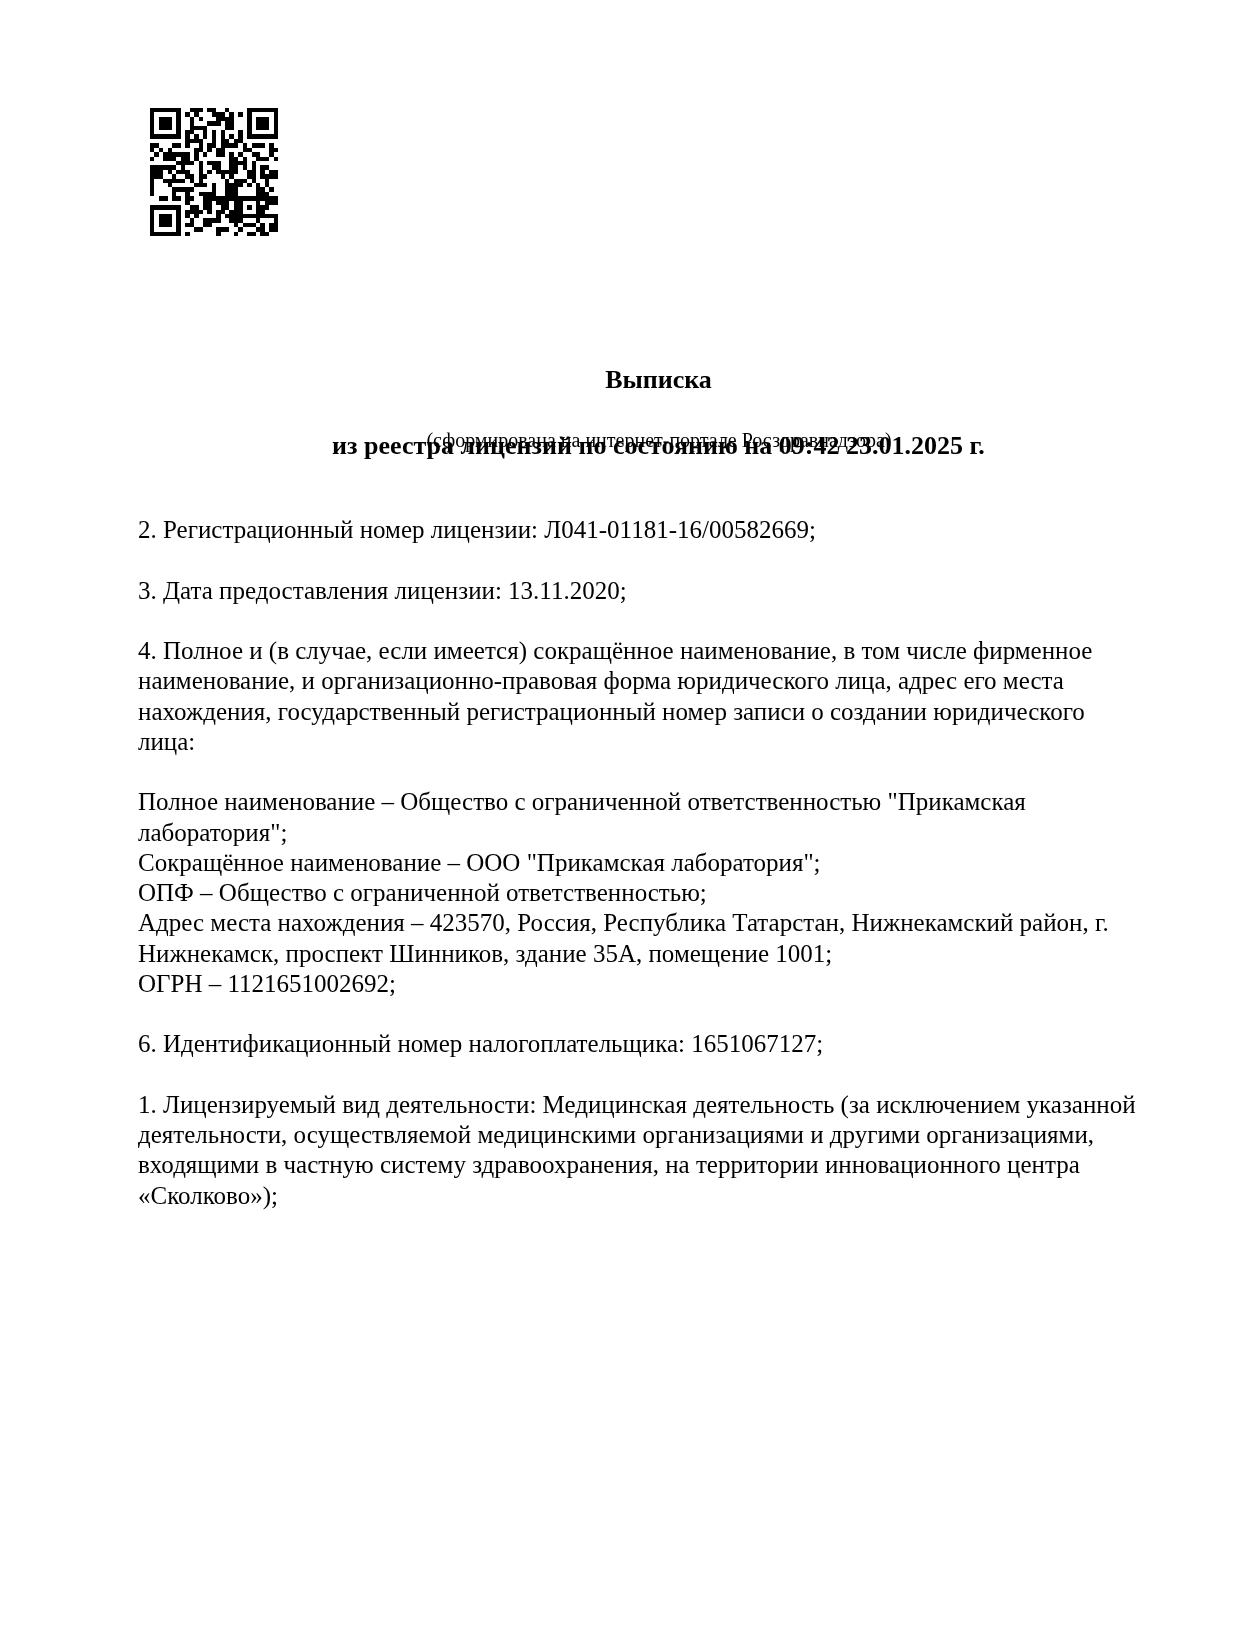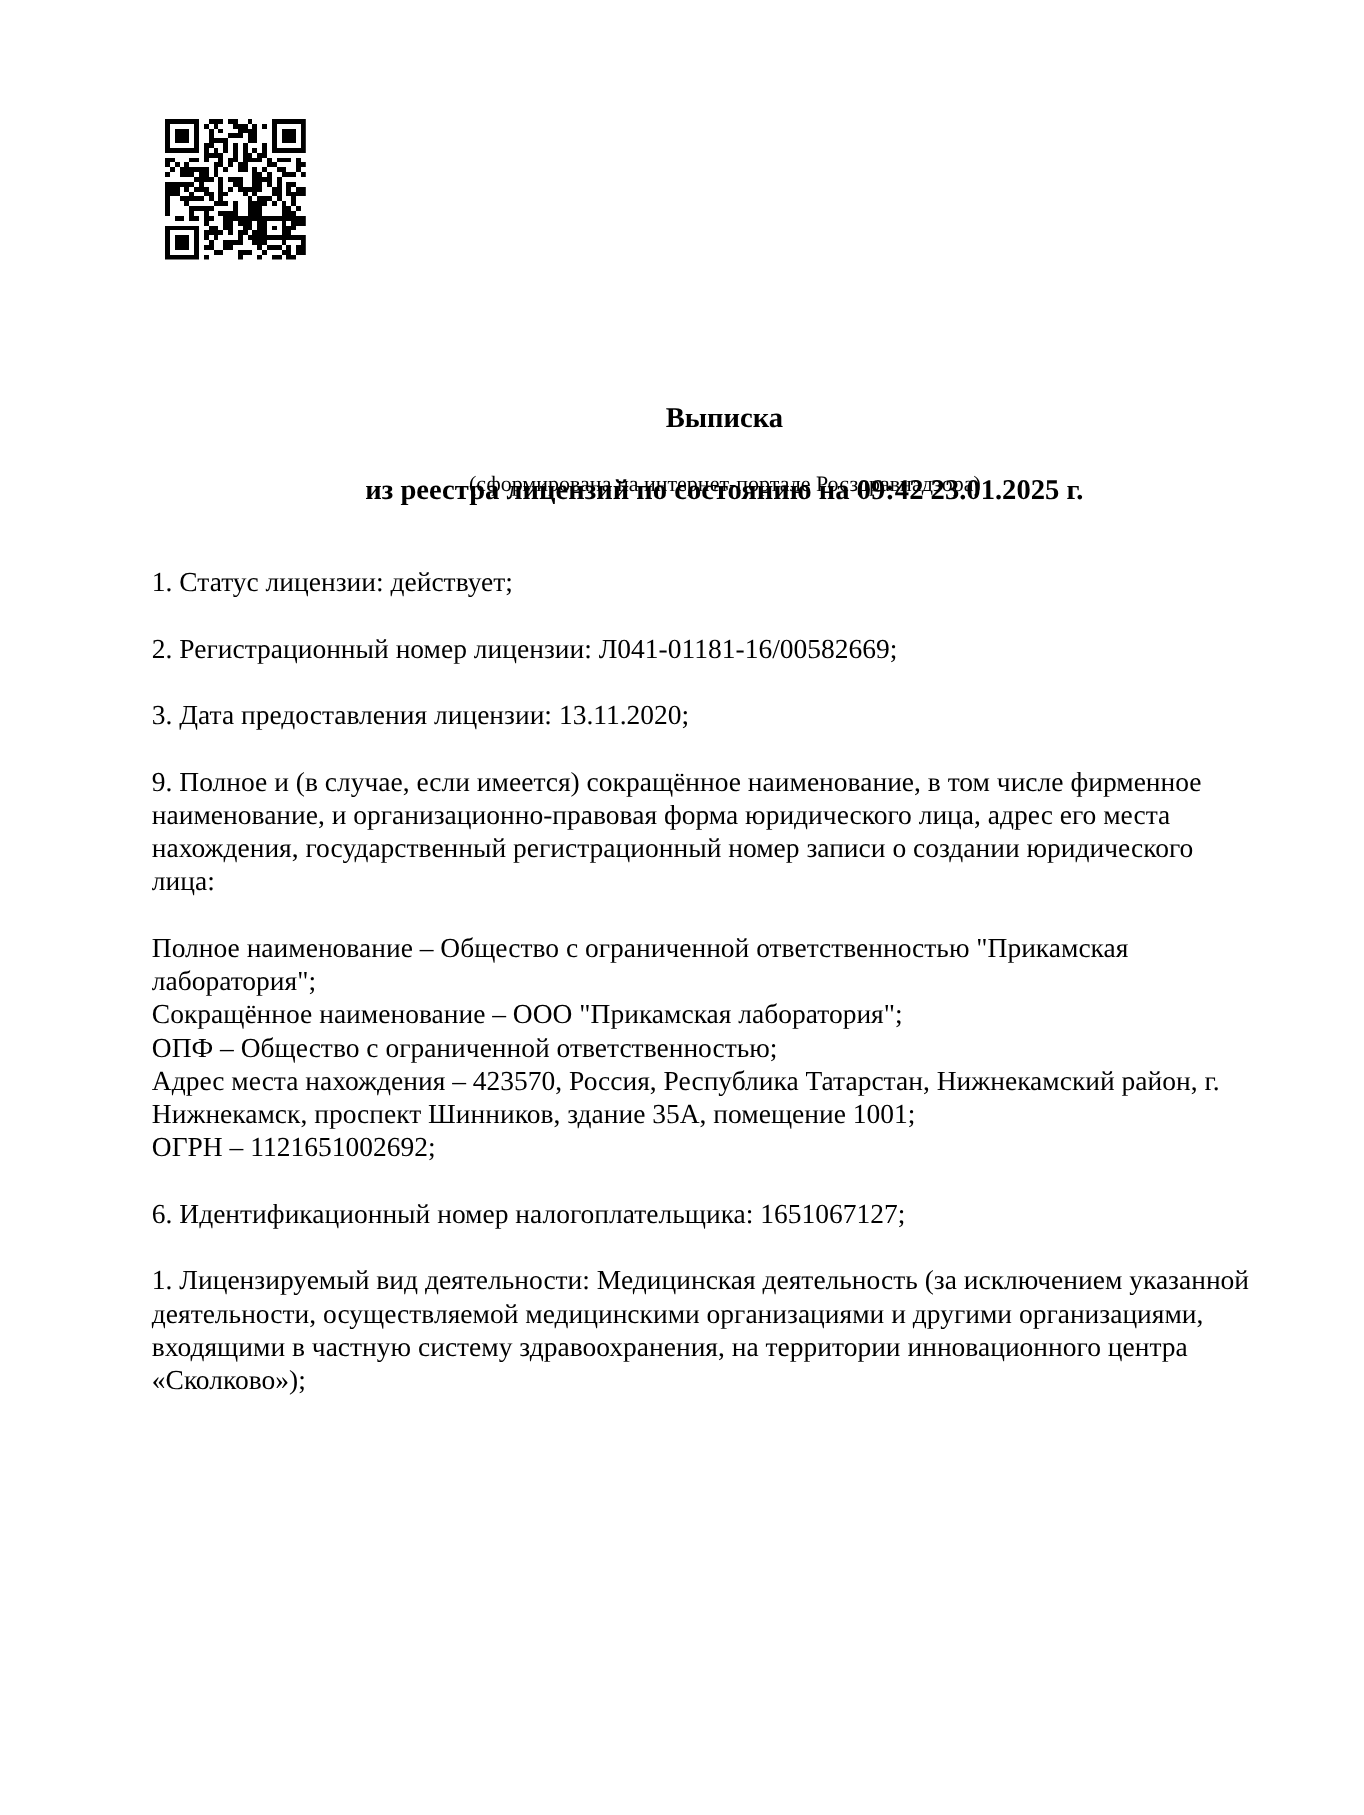--- a/index.html
+++ b/index.html
@@ -501,24 +501,23 @@
     </svg>
 
   <div class="title">
     <div>Выписка</div>
     <div>из реестра лицензий по состоянию на 09:42 23.01.2025 г.</div>
   </div>
 
   <div class="subtitle">(сформирована на интернет-портале Росздравнадзора)</div>
 
   <div class="content">
-    <p class="para">1. Статус лицензии: действует;</p>
     <p class="para">2. Регистрационный номер лицензии: Л041-01181-16/00582669;</p>
     <p class="para">3. Дата предоставления лицензии: 13.11.2020;</p>
-    <p class="para">9. Полное и (в случае, если имеется) сокращённое наименование, в том числе фирменное
+    <p class="para">4. Полное и (в случае, если имеется) сокращённое наименование, в том числе фирменное
 наименование, и организационно-правовая форма юридического лица, адрес его места
 нахождения, государственный регистрационный номер записи о создании юридического лица:</p>
     <p class="para">Полное наименование – Общество с ограниченной ответственностью "Прикамская
 лаборатория";
 Сокращённое наименование – ООО "Прикамская лаборатория";
 ОПФ – Общество с ограниченной ответственностью;
 Адрес места нахождения – 423570, Россия, Республика Татарстан, Нижнекамский район, г.
 Нижнекамск, проспект Шинников, здание 35А, помещение 1001;
 ОГРН – 1121651002692;</p>
     <p class="para">6. Идентификационный номер налогоплательщика: 1651067127;</p>

